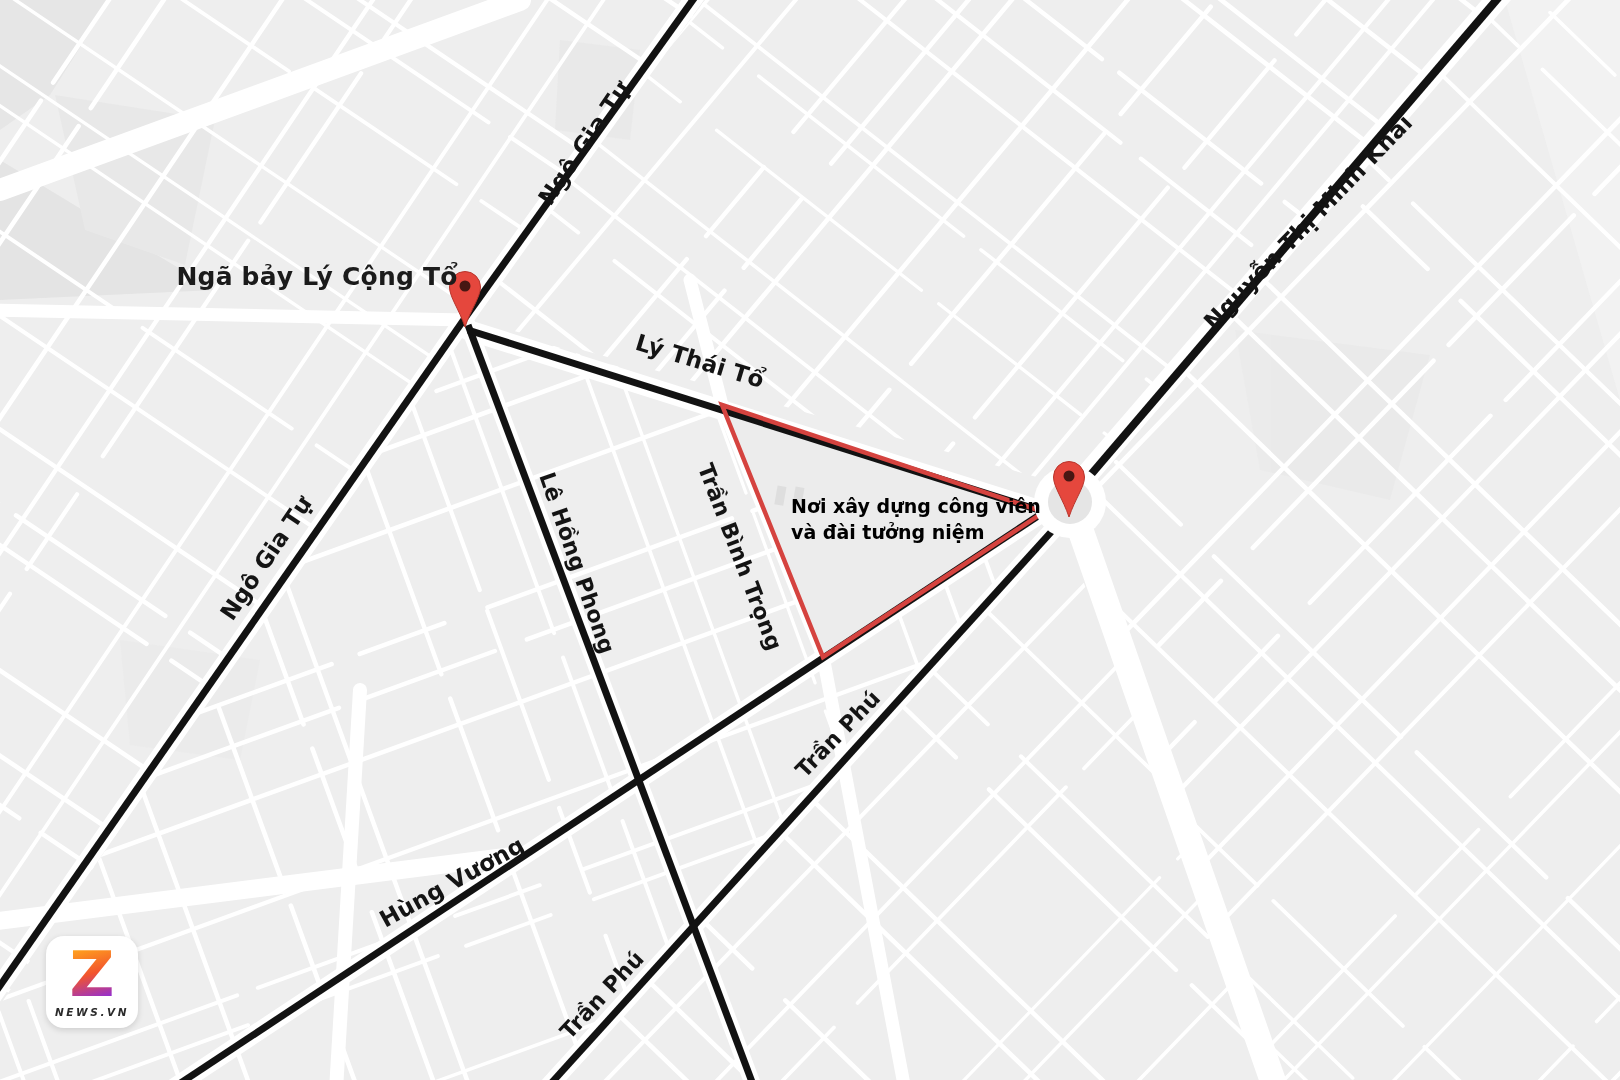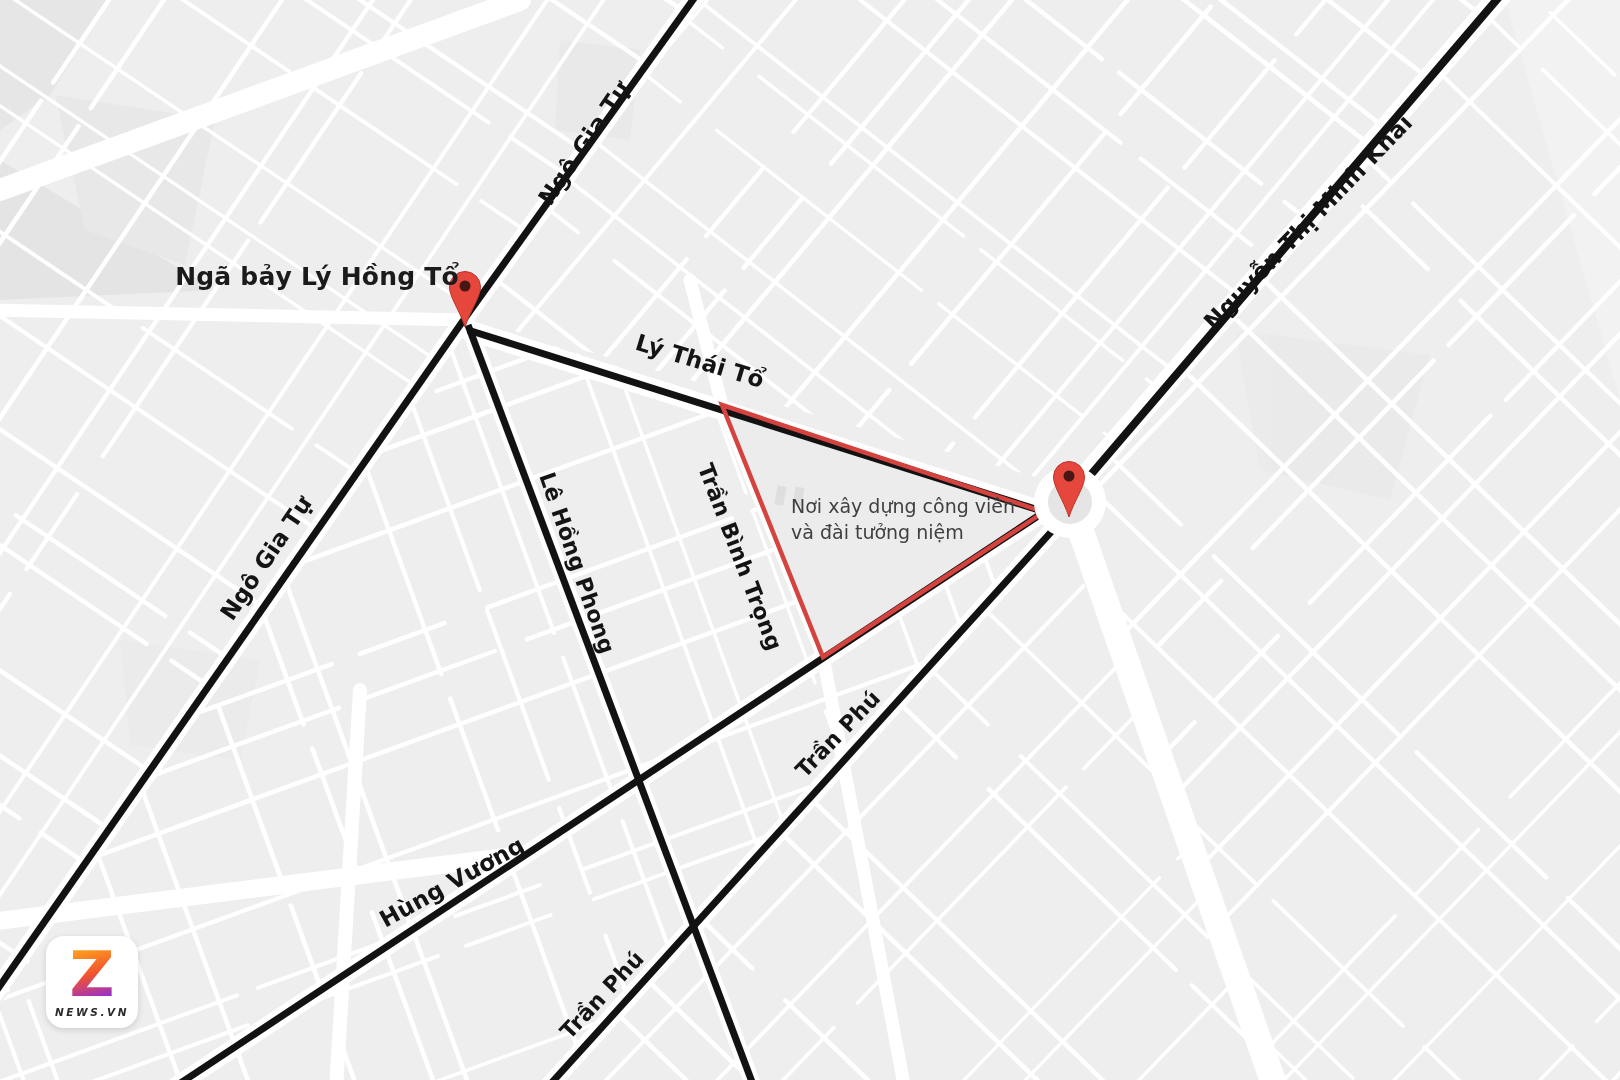--- a/index.html
+++ b/index.html
@@ -10,22 +10,22 @@
   }
   #map-svg{position:absolute;left:0;top:0;width:1620px;height:1080px;}
   .map-label{
     position:absolute;white-space:nowrap;font-weight:700;color:#141414;
     transform:translate(-50%,-50%);letter-spacing:.2px;
   }
   .landmark{font-size:25px;color:#1b1b1b;}
   .street{font-size:23px;}
   .street-sm{font-size:22px;}
   .annotation{
-    position:absolute;font-weight:400;font-size:19px;line-height:26px;
-    color:#404040;white-space:nowrap;transform:none;
+    position:absolute;font-weight:700;font-size:19px;line-height:26px;
+    color:#000000;white-space:nowrap;transform:none;
   }
   #brand-logo{
     position:absolute;left:46px;top:936px;width:92px;height:92px;
     background:#ffffff;border-radius:18px;
     box-shadow:0 2px 6px rgba(0,0,0,.14);
     display:flex;flex-direction:column;align-items:center;justify-content:center;
   }
   #brand-logo .z-letter{
     font-size:62px;font-weight:800;line-height:58px;
     background:linear-gradient(165deg,#ffa01e 8%,#f2542d 48%,#8a2be2 92%);
@@ -646,21 +646,21 @@
     <g transform="translate(465,287)">
       <path d="M -15.5,0 A 15.5,15.5 0 1 1 15.5,0 C 15.5,10 6,22 0,40 C -6,22 -15.5,10 -15.5,0 Z" fill="#e5473d" stroke="#b9352c" stroke-width="1"></path>
       <circle cx="0" cy="-1" r="5.5" fill="#471713"></circle>
     </g>
     <g transform="translate(1069,477)">
       <path d="M -15.5,0 A 15.5,15.5 0 1 1 15.5,0 C 15.5,10 6,22 0,40 C -6,22 -15.5,10 -15.5,0 Z" fill="#e5473d" stroke="#b9352c" stroke-width="1"></path>
       <circle cx="0" cy="-1" r="5.5" fill="#471713"></circle>
     </g>
   </svg>
 
-  <div class="map-label landmark" style="left:317px;top:276px;">Ngã bảy Lý Hồng Tổ</div>
+  <div class="map-label landmark" style="left:317px;top:276px;">Ngã bảy Lý Cộng Tổ</div>
 
   <div class="map-label street" style="left:584px;top:143px;transform:translate(-50%,-50%) rotate(-56deg);">Ngô Gia Tự</div>
   <div class="map-label street" style="left:266px;top:558px;transform:translate(-50%,-50%) rotate(-56deg);">Ngô Gia Tự</div>
   <div class="map-label street" style="left:700px;top:361px;transform:translate(-50%,-50%) rotate(17deg);">Lý Thái Tổ</div>
   <div class="map-label street" style="left:1308px;top:222px;transform:translate(-50%,-50%) rotate(-46deg);">Nguyễn Thị Minh Khai</div>
   <div class="map-label street-sm" style="left:577px;top:563px;transform:translate(-50%,-50%) rotate(71deg);">Lê Hồng Phong</div>
   <div class="map-label street-sm" style="left:740px;top:557px;transform:translate(-50%,-50%) rotate(69deg);">Trần Bình Trọng</div>
   <div class="map-label street-sm" style="left:838px;top:734px;transform:translate(-50%,-50%) rotate(-46deg);">Trần Phú</div>
   <div class="map-label street-sm" style="left:602px;top:995px;transform:translate(-50%,-50%) rotate(-47deg);">Trần Phú</div>
   <div class="map-label street" style="left:452px;top:882px;transform:translate(-50%,-50%) rotate(-29deg);">Hùng Vương</div>

